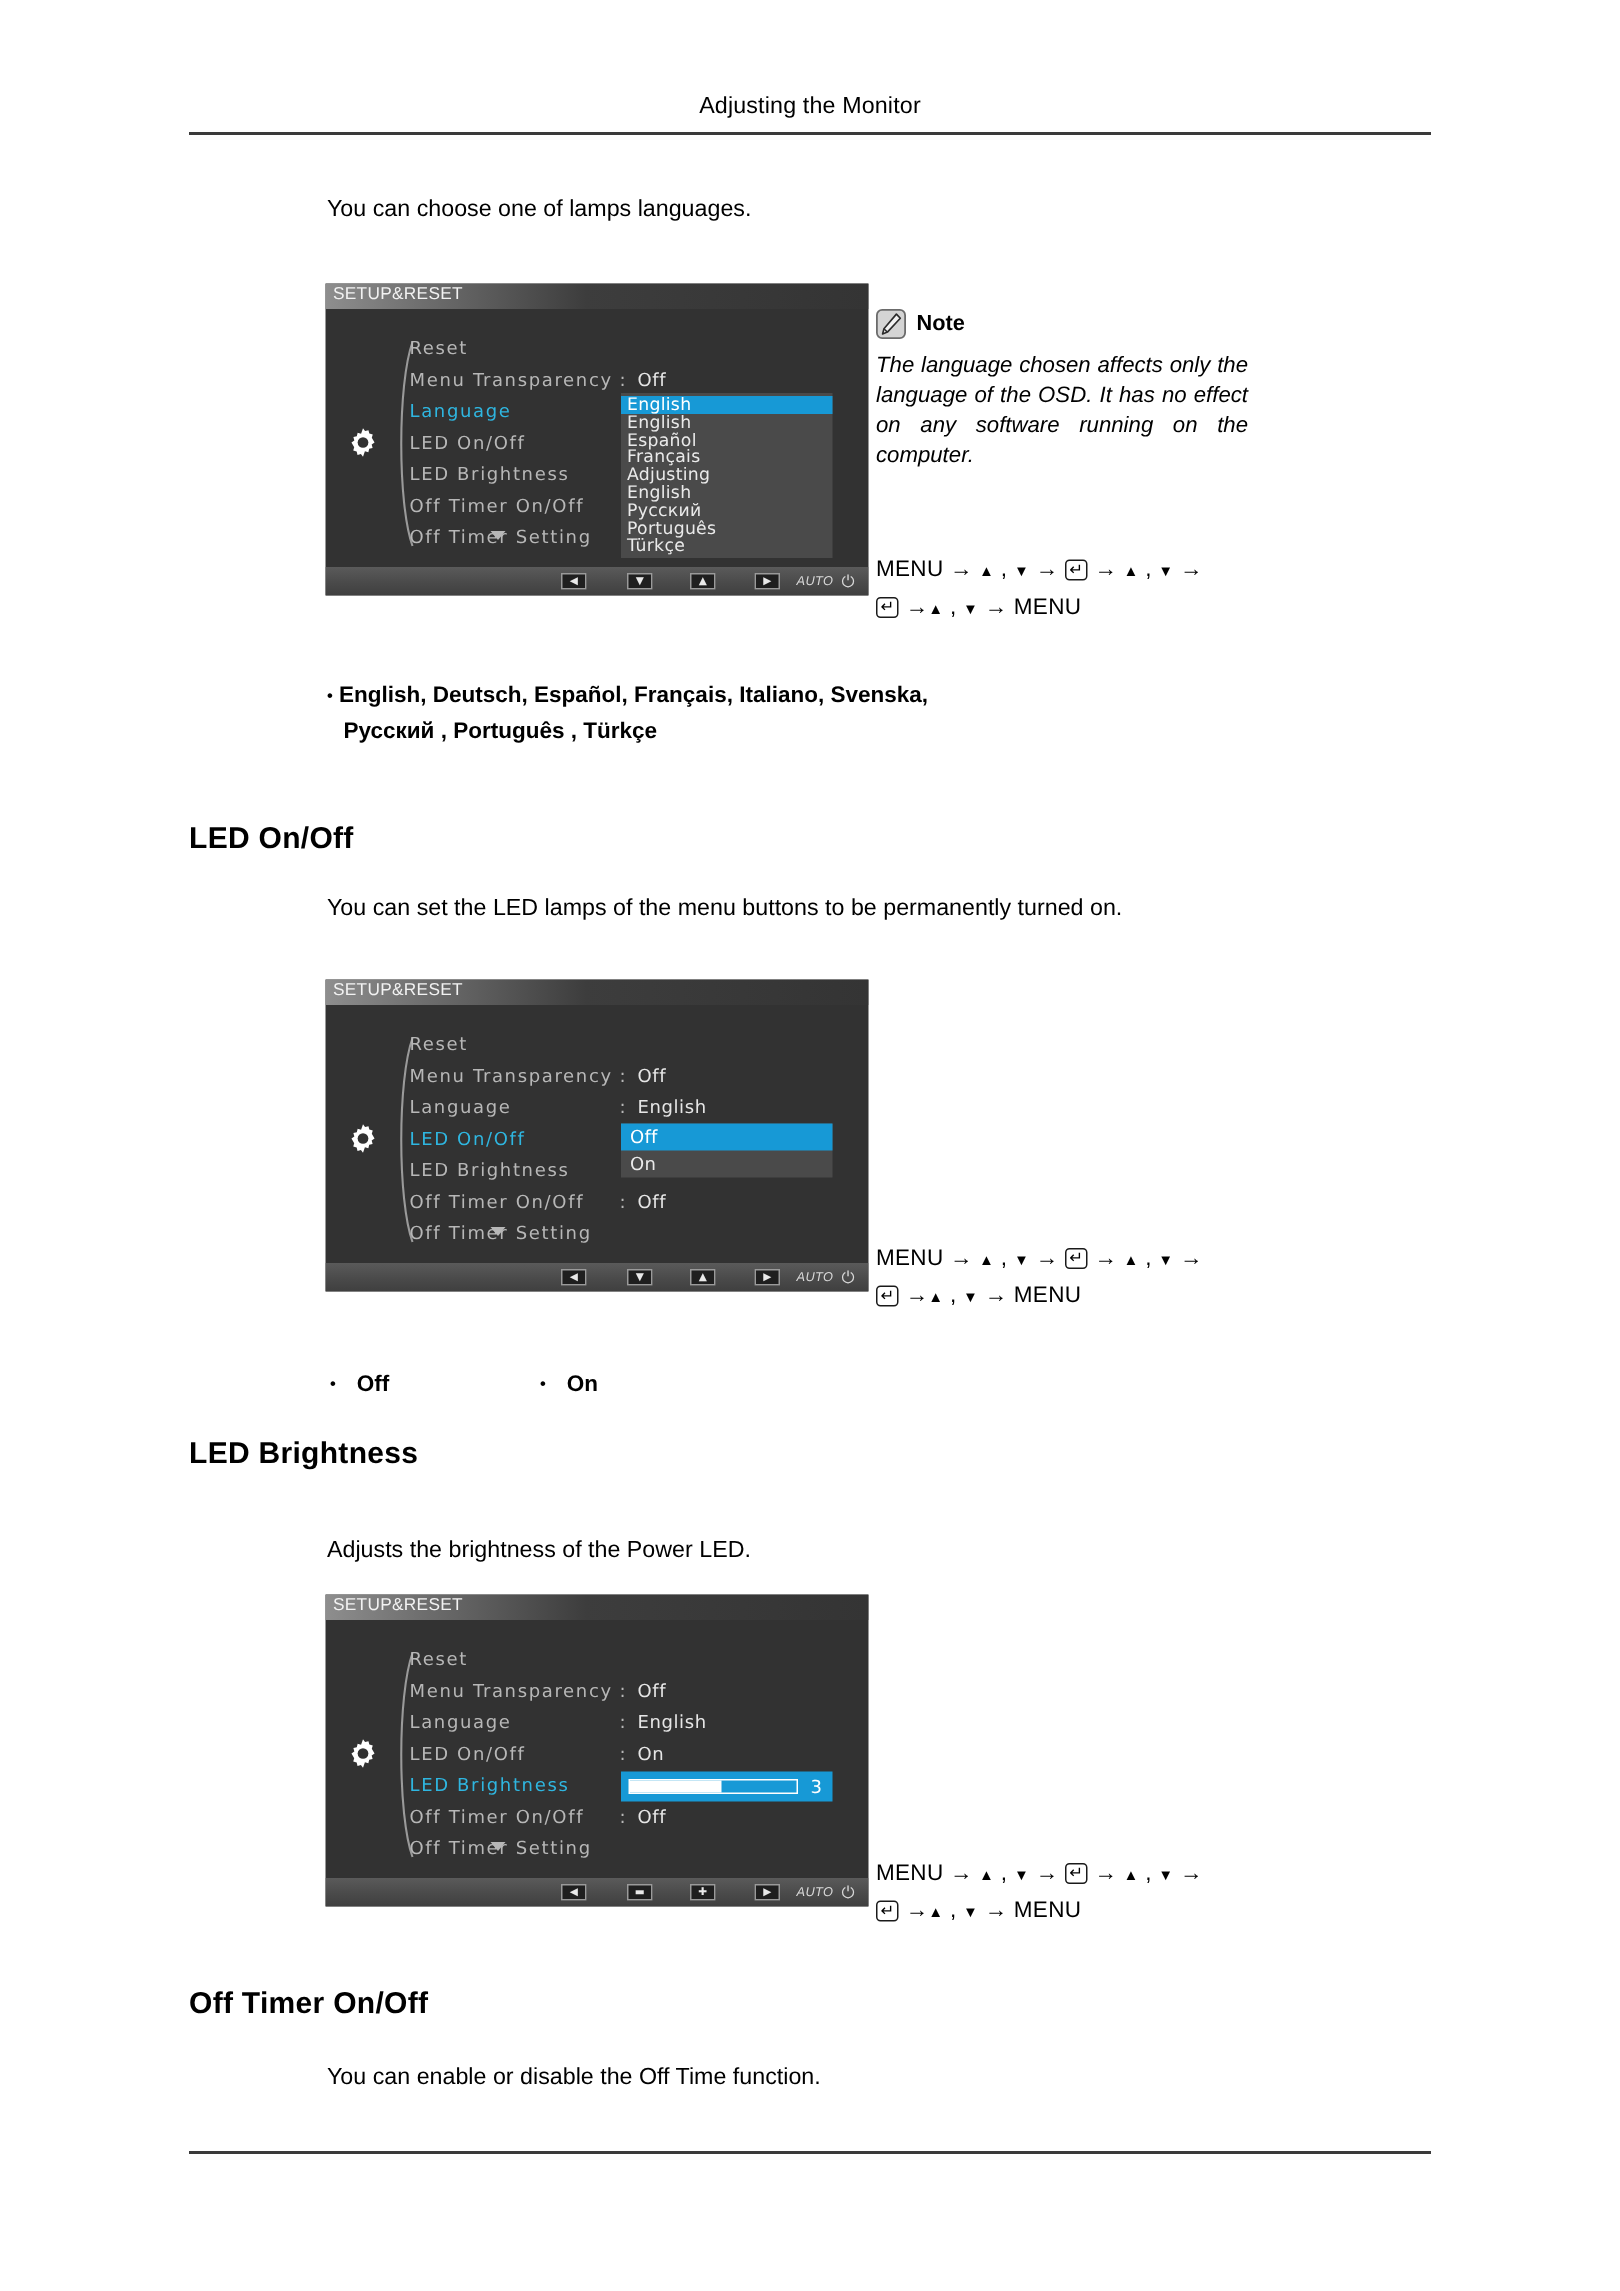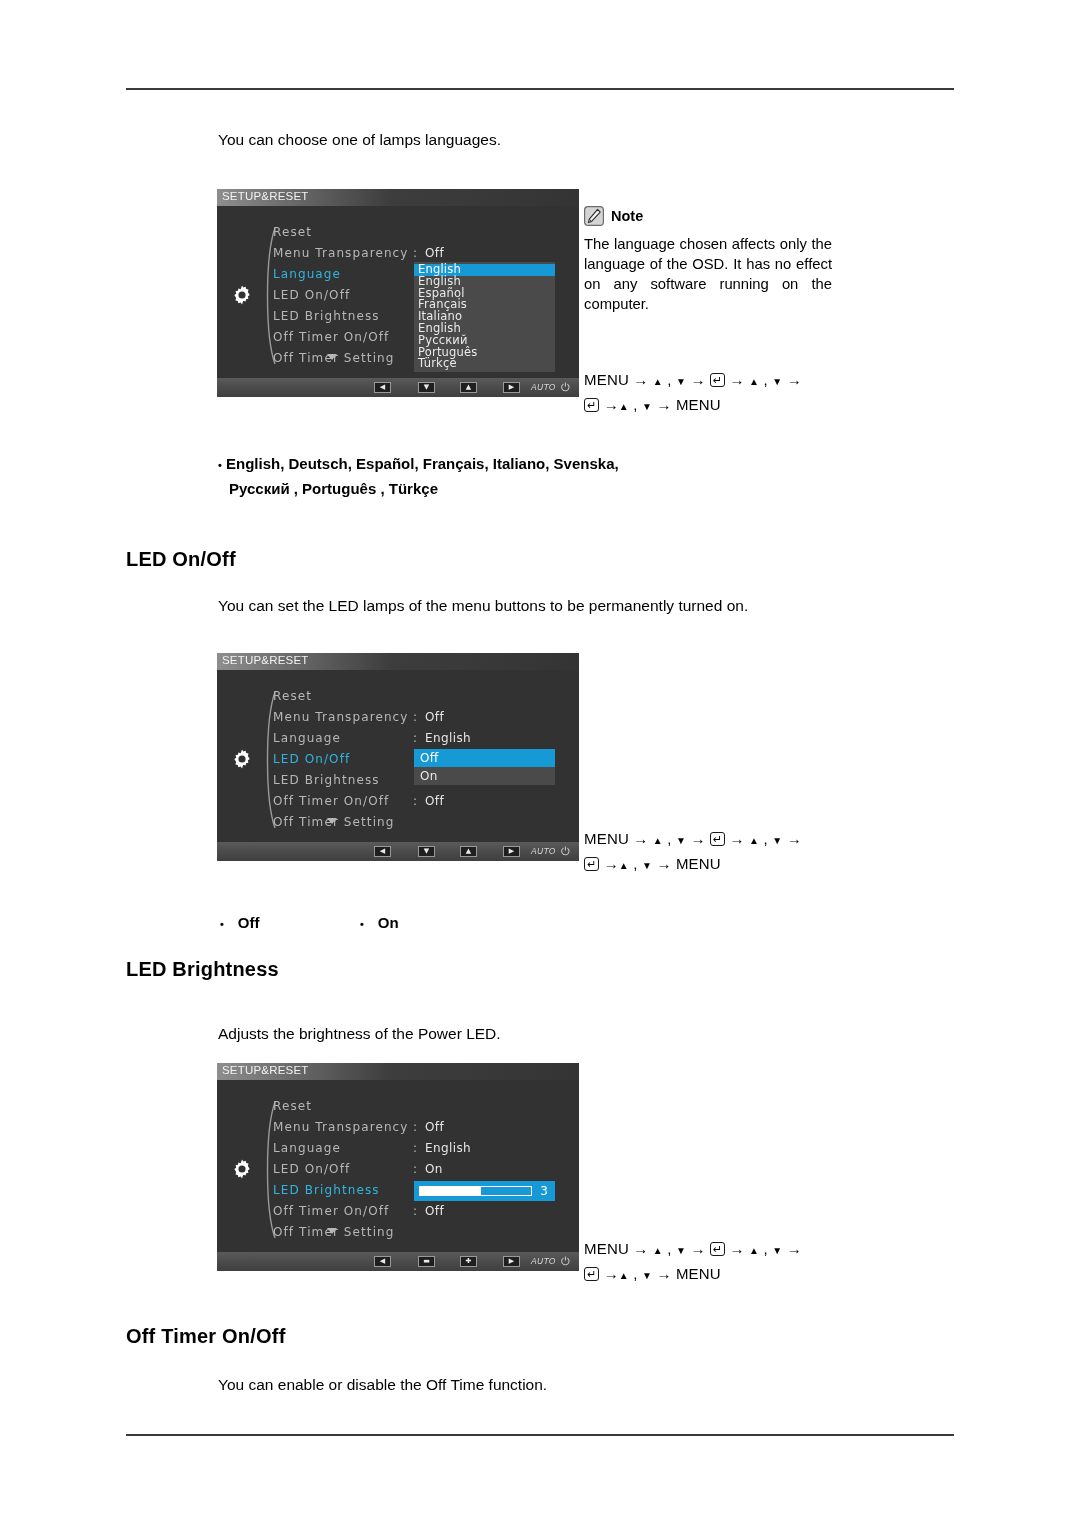--- a/index.html
+++ b/index.html
@@ -262,20 +262,21 @@
     font-size: 14.5px;
     font-weight: bold;
   }
   .note-para {
     position: absolute;
     font-size: 14.8px;
     line-height: 20px;
     text-align: justify;
     text-align-last: left;
     width: 248px;
+    font-style: italic;
   }
 
   
   .nav-seq {
     position: absolute;
     font-size: 15px;
     line-height: 23px;
     letter-spacing: 0.2px;
   }
   .nav-seq .k-enter {
@@ -312,20 +313,21 @@
     font-size: 11px;
     vertical-align: middle;
     margin-right: 14px;
   }
 </style>
 </head>
 <body>
 
 <div class="page">
 
+  <div class="header-title">Adjusting the Monitor</div>
   <div class="rule rule-top"></div>
 
   <div class="body-text" style="left:218px; top:130px;">You can choose one of lamps languages.</div>
 
   <div class="osd" style="left:217px; top:189px;">
     <div class="osd-titlebar"></div>
     <div class="osd-title">SETUP&amp;RESET</div>
 
     <div class="osd-body">
 
@@ -366,21 +368,21 @@
         </div>
       </div>
 
       <div class="osd-caret"></div>
 
       <div class="osd-dropdown" style="left:197px; top:56px; width:141px; padding:2px 0;">
         <div class="dd-item sel">English</div>
         <div class="dd-item">English</div>
         <div class="dd-item">Español</div>
         <div class="dd-item">Français</div>
-        <div class="dd-item">Italiano</div>
+        <div class="dd-item">Adjusting</div>
         <div class="dd-item">English</div>
         <div class="dd-item">Русский</div>
         <div class="dd-item">Português</div>
         <div class="dd-item">Türkçe</div>
       </div>
     </div>
 
     <div class="osd-footer">
       <div class="osd-btn" style="left:157px;">
           <span>◀</span>

